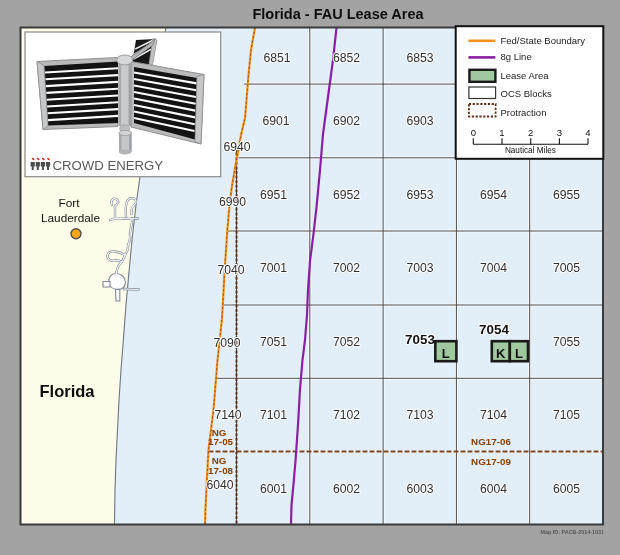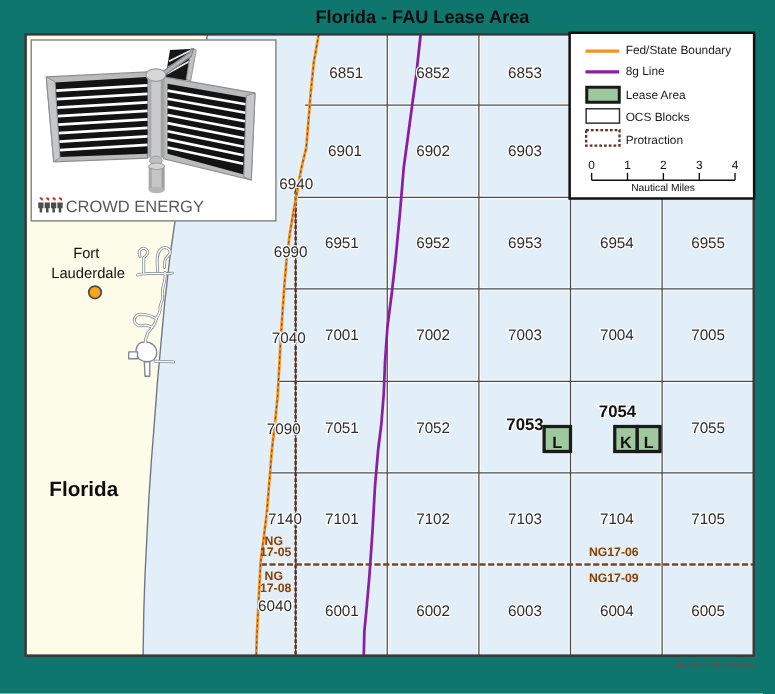--- a/index.html
+++ b/index.html
@@ -1,16 +1,16 @@
 <!DOCTYPE html>
 <html><head>
 <meta charset="utf-8">
 <style>
 html,body{margin:0;padding:0;background:#ffffff;}
-#page{position:relative;width:620px;height:555px;overflow:hidden;background:#0f766e;font-family:"Liberation Sans",sans-serif;}
+#page{position:relative;width:620px;height:555px;overflow:hidden;background:#a3a3a3;font-family:"Liberation Sans",sans-serif;}
 #page svg{position:absolute;top:0;left:0;}
 </style>
 </head>
 <body>
 <div id="page">
 <svg width="620" height="555" viewBox="0 0 620 555">
 
 <text x="338" y="18.5" font-size="14.5" font-weight="bold" fill="#0d0d0d" text-anchor="middle">Florida - FAU Lease Area</text>
 
 <rect x="20.5" y="27.5" width="582.5" height="497" fill="#e2eef8" stroke="none"></rect>

